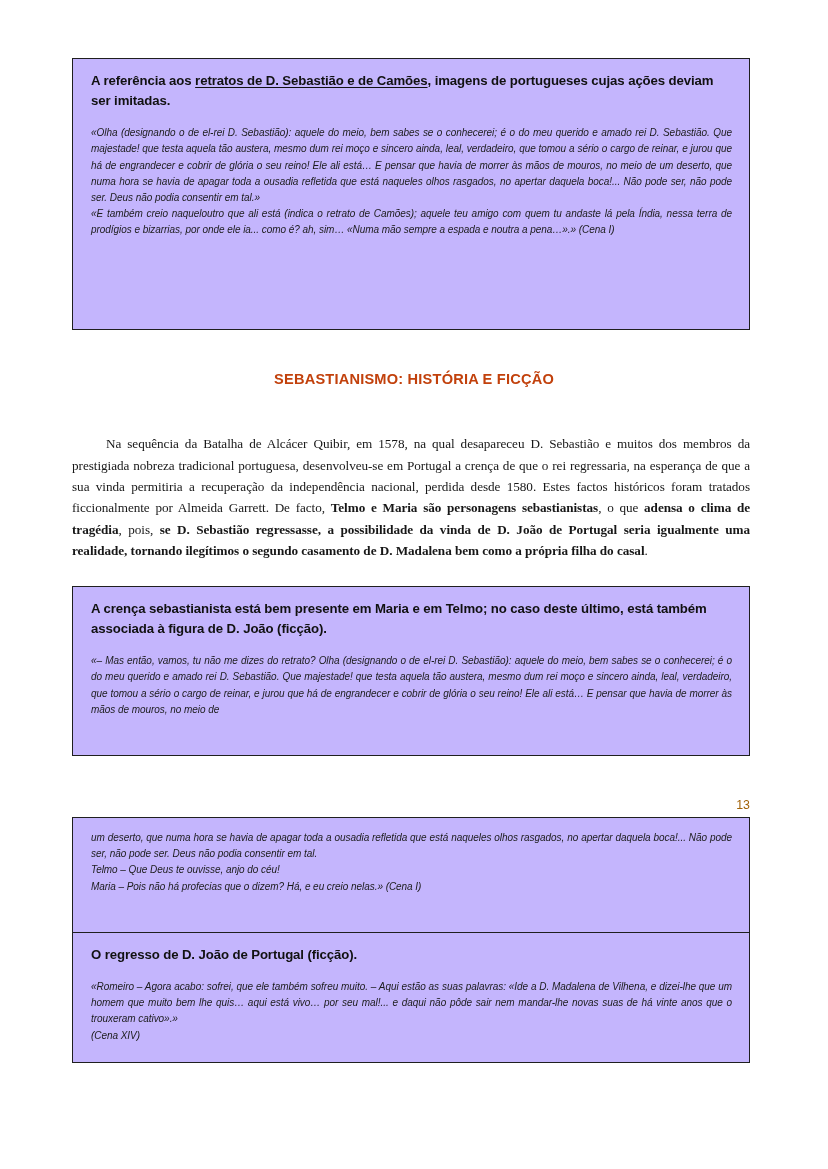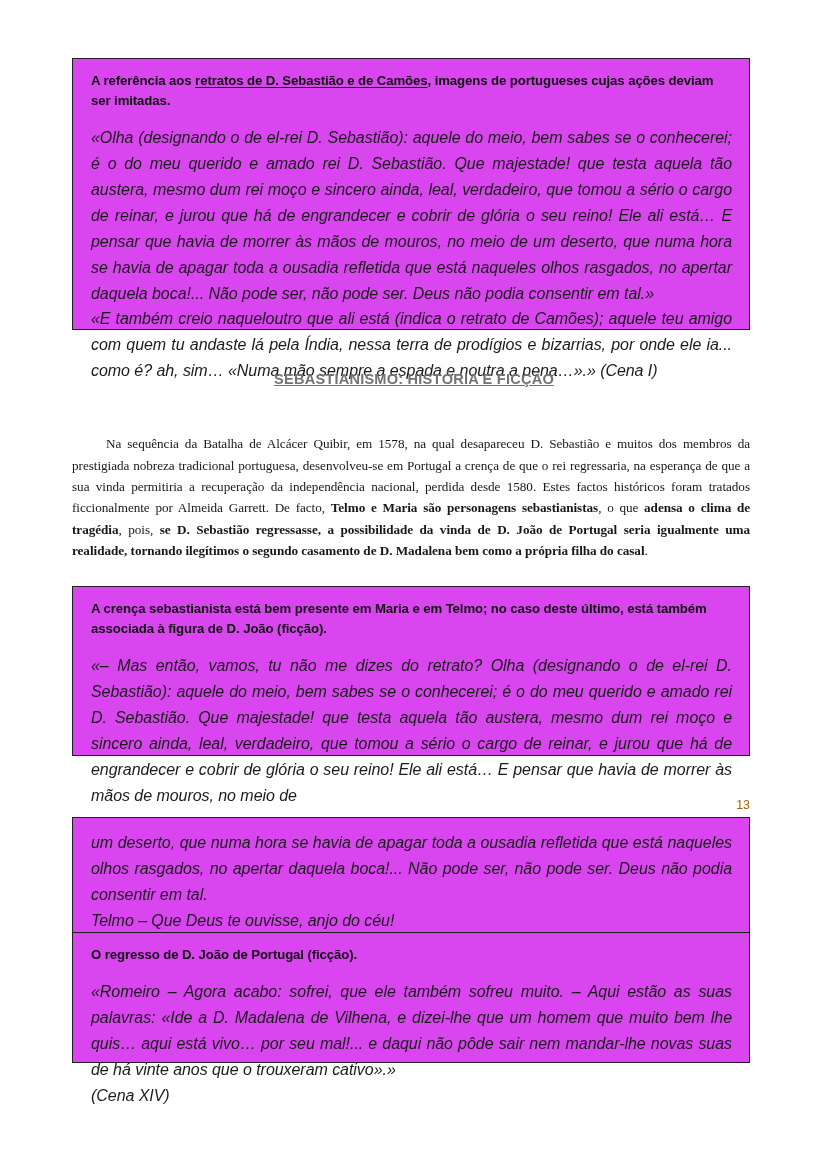--- a/index.html
+++ b/index.html
@@ -24,38 +24,38 @@
     height: 1169px;
   }
 
   
   .box {
     position: absolute;
     left: 72px;
     width: 678px;
     box-sizing: border-box;
     border: 1.6px solid #1f1f1f;
-    background: #d946ef;
+    background: #c4b5fd;
     padding: 12px 17px 12px 18px;
   }
   .box-title {
     font-weight: bold;
     font-size: 13.2px;
     line-height: 1.52;
     letter-spacing: -0.1px;
     margin: 0 0 2px 0;
     color: #111111;
   }
   .box-title u {
     text-decoration: underline;
     text-underline-offset: 2px;
   }
   .quote {
     font-style: italic;
-    font-size: 16px;
+    font-size: 10px;
     line-height: 1.62;
     text-align: justify;
     margin: 0;
     color: #1b1b1b;
     letter-spacing: -0.05px;
   }
   .quote + .quote {
     margin-top: 0;
   }
   .quote.spaced-top {
@@ -67,22 +67,21 @@
 
   
   .section-heading {
     position: absolute;
     left: 0;
     width: 828px;
     text-align: center;
     font-weight: bold;
     font-size: 14.6px;
     letter-spacing: 0.2px;
-    color: #737373;
-    text-decoration: underline;
+    color: #c2410c;
   }
 
   
   .body-par {
     position: absolute;
     left: 72px;
     width: 678px;
     font-size: 13.2px;
     line-height: 1.62;
     text-align: justify;

